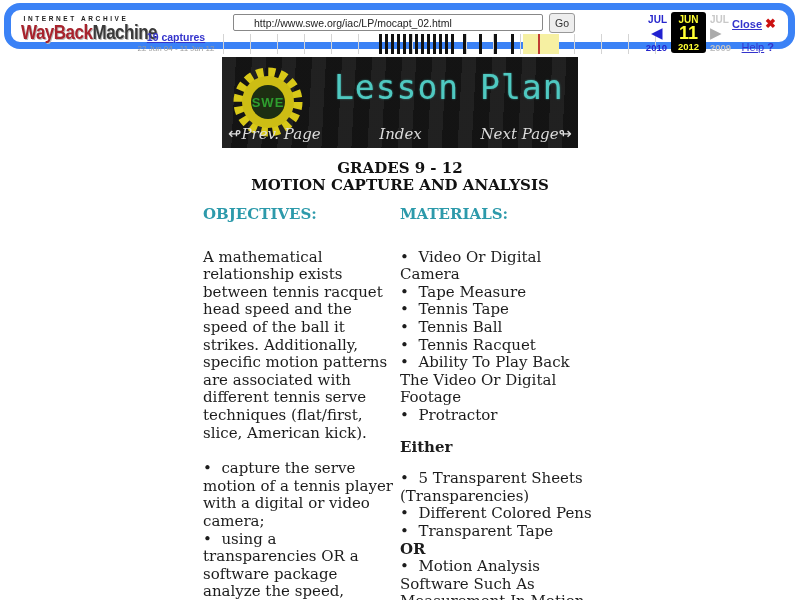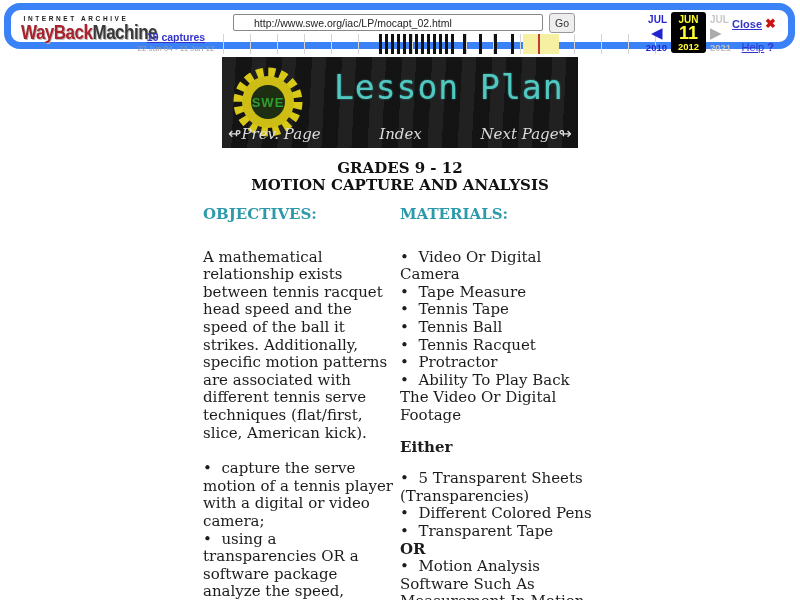--- a/index.html
+++ b/index.html
@@ -130,21 +130,21 @@
   <div class="wb-year-prev">2010</div>
 
   <div class="wb-black-box">
     <div class="wb-box-mon">JUN</div>
     <div class="wb-box-day">11</div>
     <div class="wb-box-year">2012</div>
   </div>
 
   <div class="wb-mon-next">JUL</div>
   <div class="wb-arrow-next">▶</div>
-  <div class="wb-year-next">2021</div>
+  <div class="wb-year-next">2009</div>
 
   <div class="wb-close"><a>Close</a>
     <span class="x">✖</span></div>
   <div class="wb-help"><a>Help</a>
     <span class="q">?</span></div>
 </div>
 
 <div class="content">
 
   <div class="banner">
@@ -176,22 +176,22 @@
       <div class="bullet-item">using a transparencies OR a software package analyze the speed, acceleration, displacement and time of</div>
     </div>
 
     <div class="col">
       <div class="sec-head">MATERIALS:</div>
       <div class="bullet-item">Video Or Digital Camera</div>
       <div class="bullet-item">Tape Measure</div>
       <div class="bullet-item">Tennis Tape</div>
       <div class="bullet-item">Tennis Ball</div>
       <div class="bullet-item">Tennis Racquet</div>
+      <div class="bullet-item">Ability To Play Back The Video Or Digital Footage</div>
       <div class="bullet-item">Protractor</div>
-      <div class="bullet-item">Ability To Play Back The Video Or Digital Footage</div>
       <div class="sub-head">Either</div>
       <div class="bullet-item">5 Transparent Sheets (Transparencies)</div>
       <div class="bullet-item">Different Colored Pens</div>
       <div class="bullet-item">Transparent Tape</div>
       <div class="sub-head tight">OR</div>
       <div class="bullet-item">Motion Analysis Software Such As Measurement In Motion Or Dartfish</div>
     </div>
 
   </div>
 </div>

